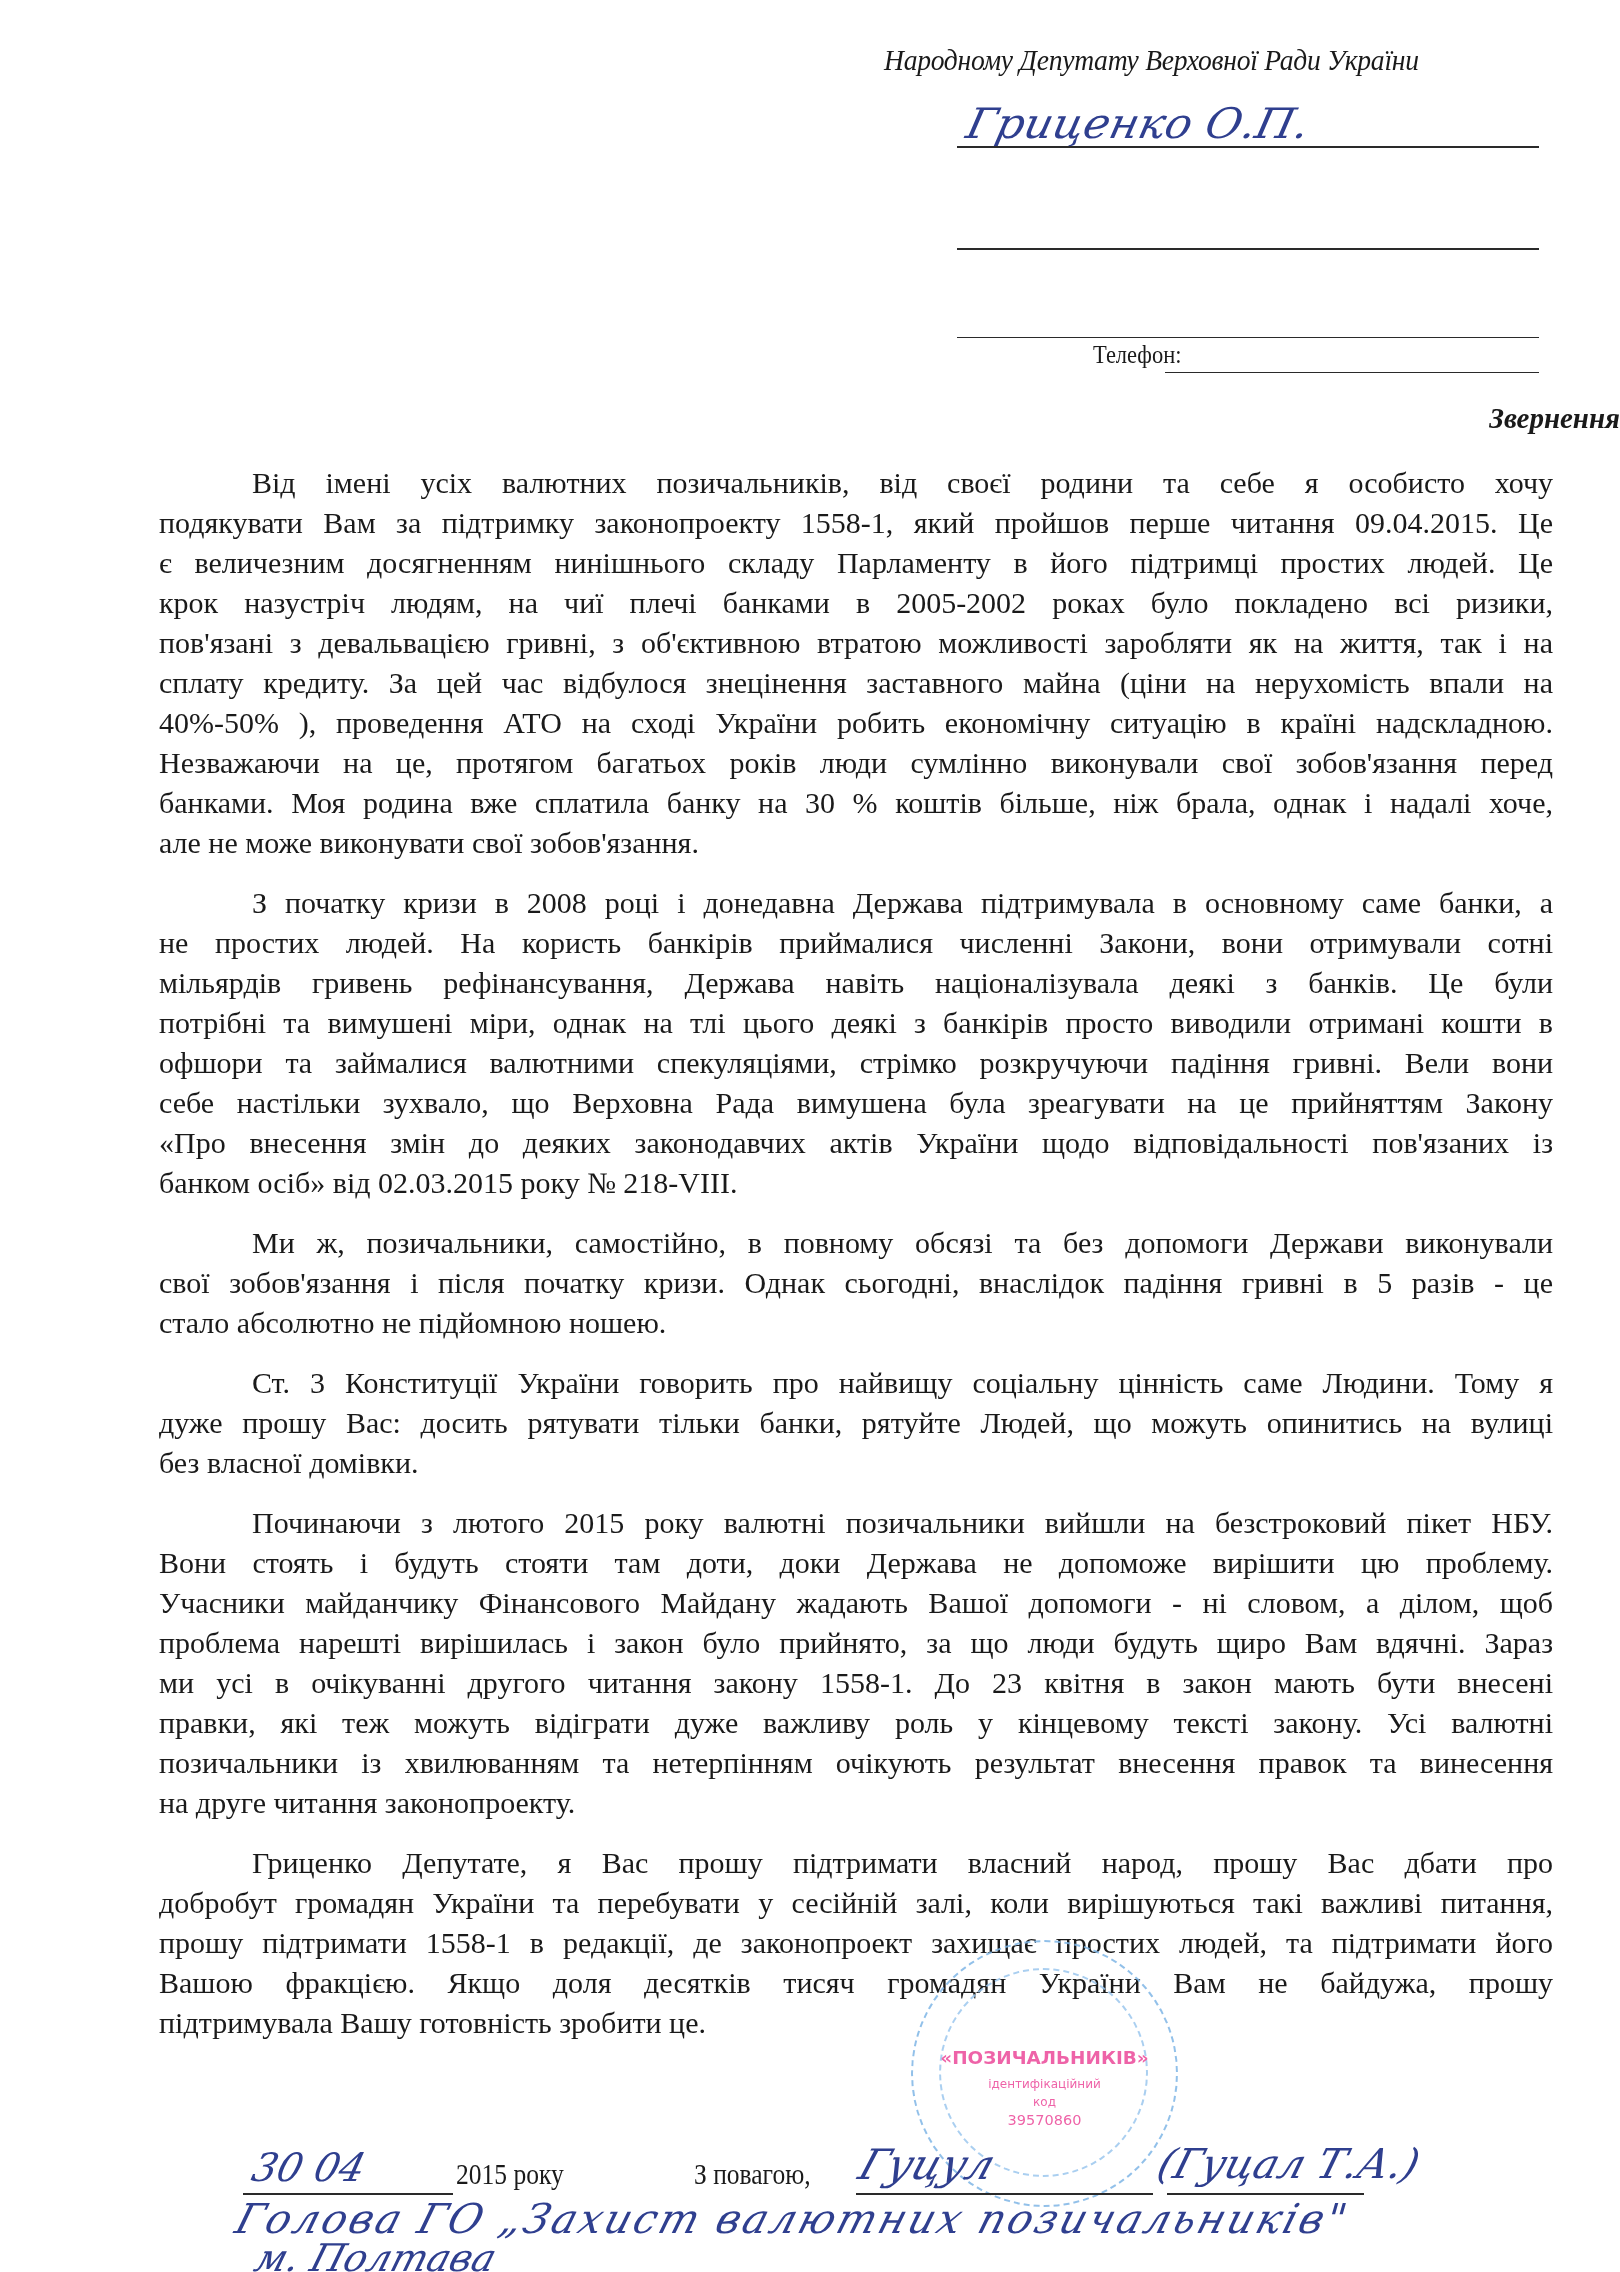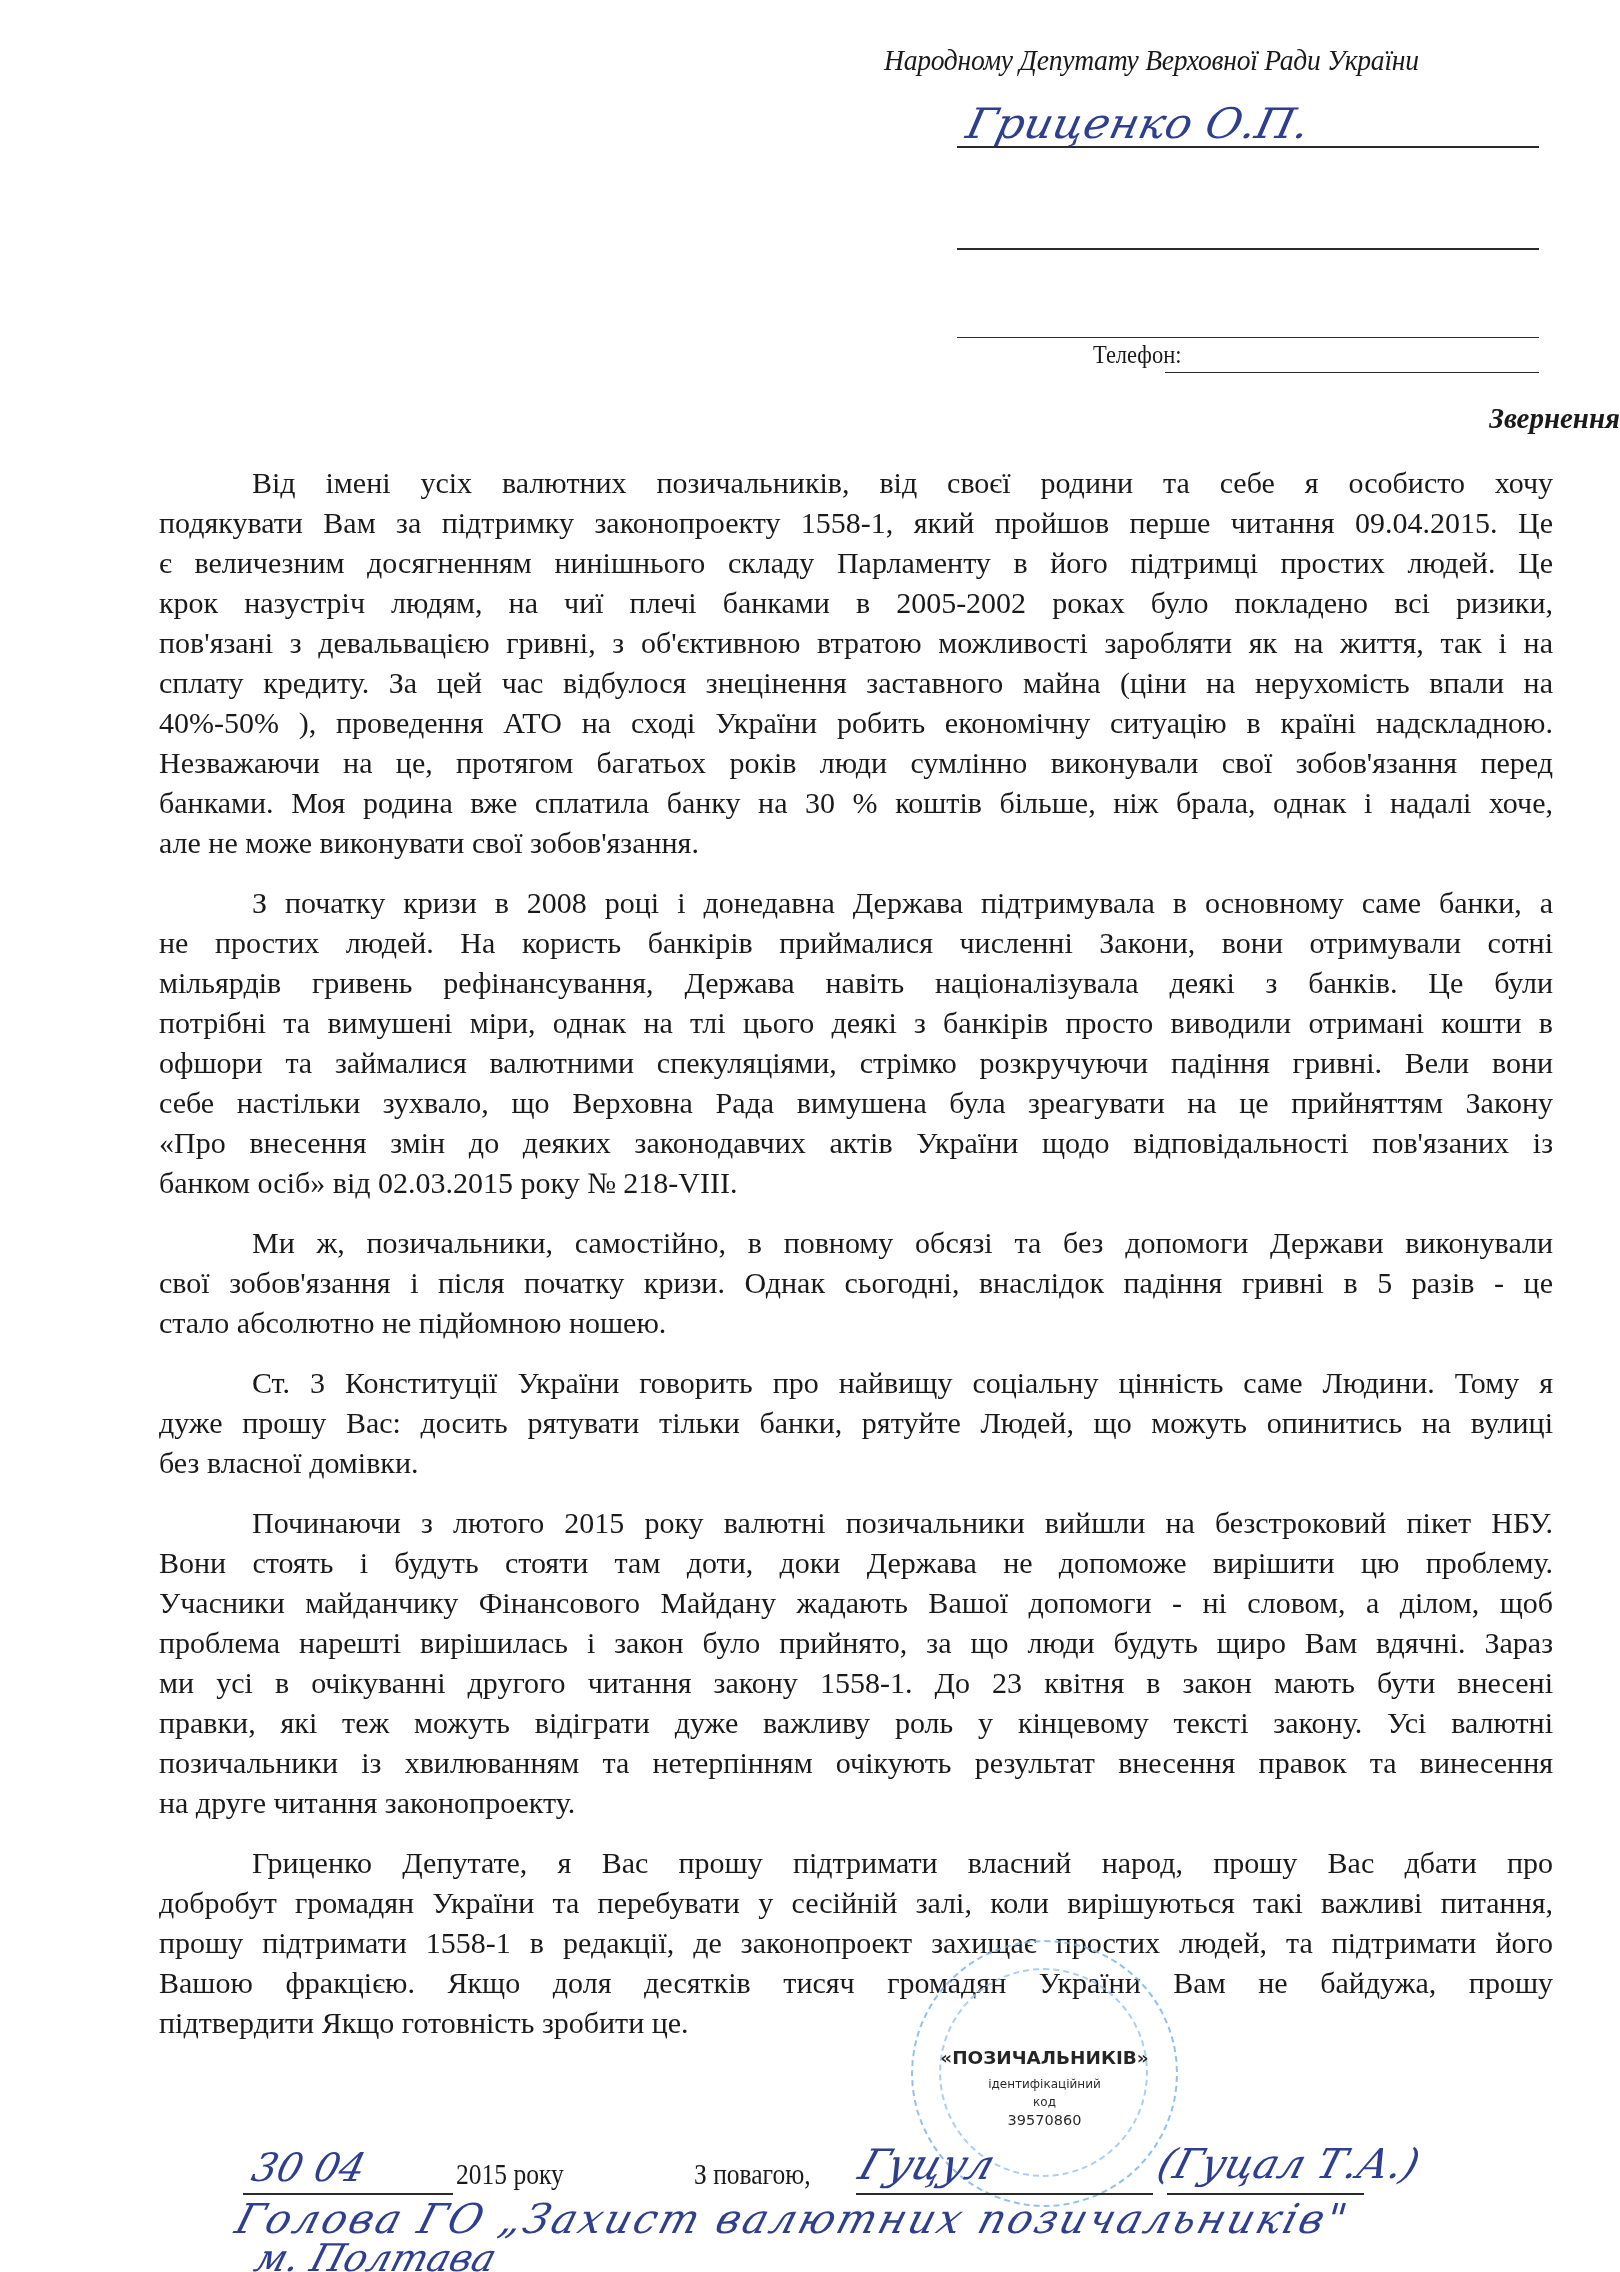--- a/index.html
+++ b/index.html
@@ -10,21 +10,21 @@
   .handwrite { position: absolute; font-family: "DejaVu Serif", serif; font-style: italic; color: #2f3f8f; white-space: nowrap; }
   .phone-label { left: 1093px; top: 341px; font-size: 25px; white-space: nowrap; transform: scaleX(0.9); transform-origin: left top; }
   .title { left: 0; width: 1620px; top: 402px; text-align: right; font-size: 29px; font-weight: bold; font-style: italic; }
   .body-text { position: absolute; left: 159px; width: 1394px; font-size: 30px; }
   .ln { height: 40px; line-height: 40px; white-space: nowrap; overflow: visible; text-align: justify; text-align-last: justify; }
   .ln.first { padding-left: 93px; }
   .ln.last { text-align-last: left; }
   .para-gap { height: 20px; }
   .stamp { position: absolute; left: 911px; top: 1940px; width: 263px; height: 263px; border-radius: 50%; border: 2.6px dashed #7fb6e6; opacity: 0.85; }
   .stamp .inner { position: absolute; left: 26px; top: 26px; width: 205px; height: 205px; border-radius: 50%; border: 2px dashed #9cc7ee; }
-  .stamp .txt { position: absolute; left: 0; width: 100%; text-align: center; font-family: "DejaVu Sans", sans-serif; color: #000000; }
+  .stamp .txt { position: absolute; left: 0; width: 100%; text-align: center; font-family: "DejaVu Sans", sans-serif; color: #ec4899; }
   .sig-line { position: absolute; height: 2px; background: #2a2a2a; }
   .closing { position: absolute; font-size: 29px; white-space: nowrap; }
 </style>
 </head>
 <body>
 
 <div class="abs addressee">Народному Депутату Верховної Ради України</div>
 
 <div class="handwrite" style="left:973px; top:99px; font-size:42px; transform: scaleX(1.05) skewX(-12deg); transform-origin:left top;">Гриценко О.П.</div>
 <div class="rule" style="left:957px; top:146px; width:582px;"></div>
@@ -88,21 +88,21 @@
     <div class="ln">позичальники із хвилюванням та нетерпінням очікують результат внесення правок та винесення</div>
     <div class="ln last">на друге читання законопроекту.</div>
   </div>
   <div class="para-gap"></div>
 
   <div>
     <div class="ln first">Гриценко Депутате, я Вас прошу підтримати власний народ, прошу Вас дбати про</div>
     <div class="ln">добробут громадян України та перебувати у сесійній залі, коли вирішуються такі важливі питання,</div>
     <div class="ln">прошу підтримати 1558-1 в редакції, де законопроект захищає простих людей, та підтримати його</div>
     <div class="ln">Вашою фракцією. Якщо доля десятків тисяч громадян України Вам не байдужа, прошу</div>
-    <div class="ln last">підтвердити Якщо готовність зробити це.</div>
+    <div class="ln last">підтримувала Вашу готовність зробити це.</div>
   </div>
 </div>
 
 <div class="stamp">
   <div class="inner"></div>
   <div class="txt" style="top:105px; font-size:18.4px; font-weight:bold;">«ПОЗИЧАЛЬНИКІВ»</div>
   <div class="txt" style="top:135px; font-size:12px;">ідентифікаційний</div>
   <div class="txt" style="top:153px; font-size:12px;">код</div>
   <div class="txt" style="top:170px; font-size:14.5px;">39570860</div>
 </div>

